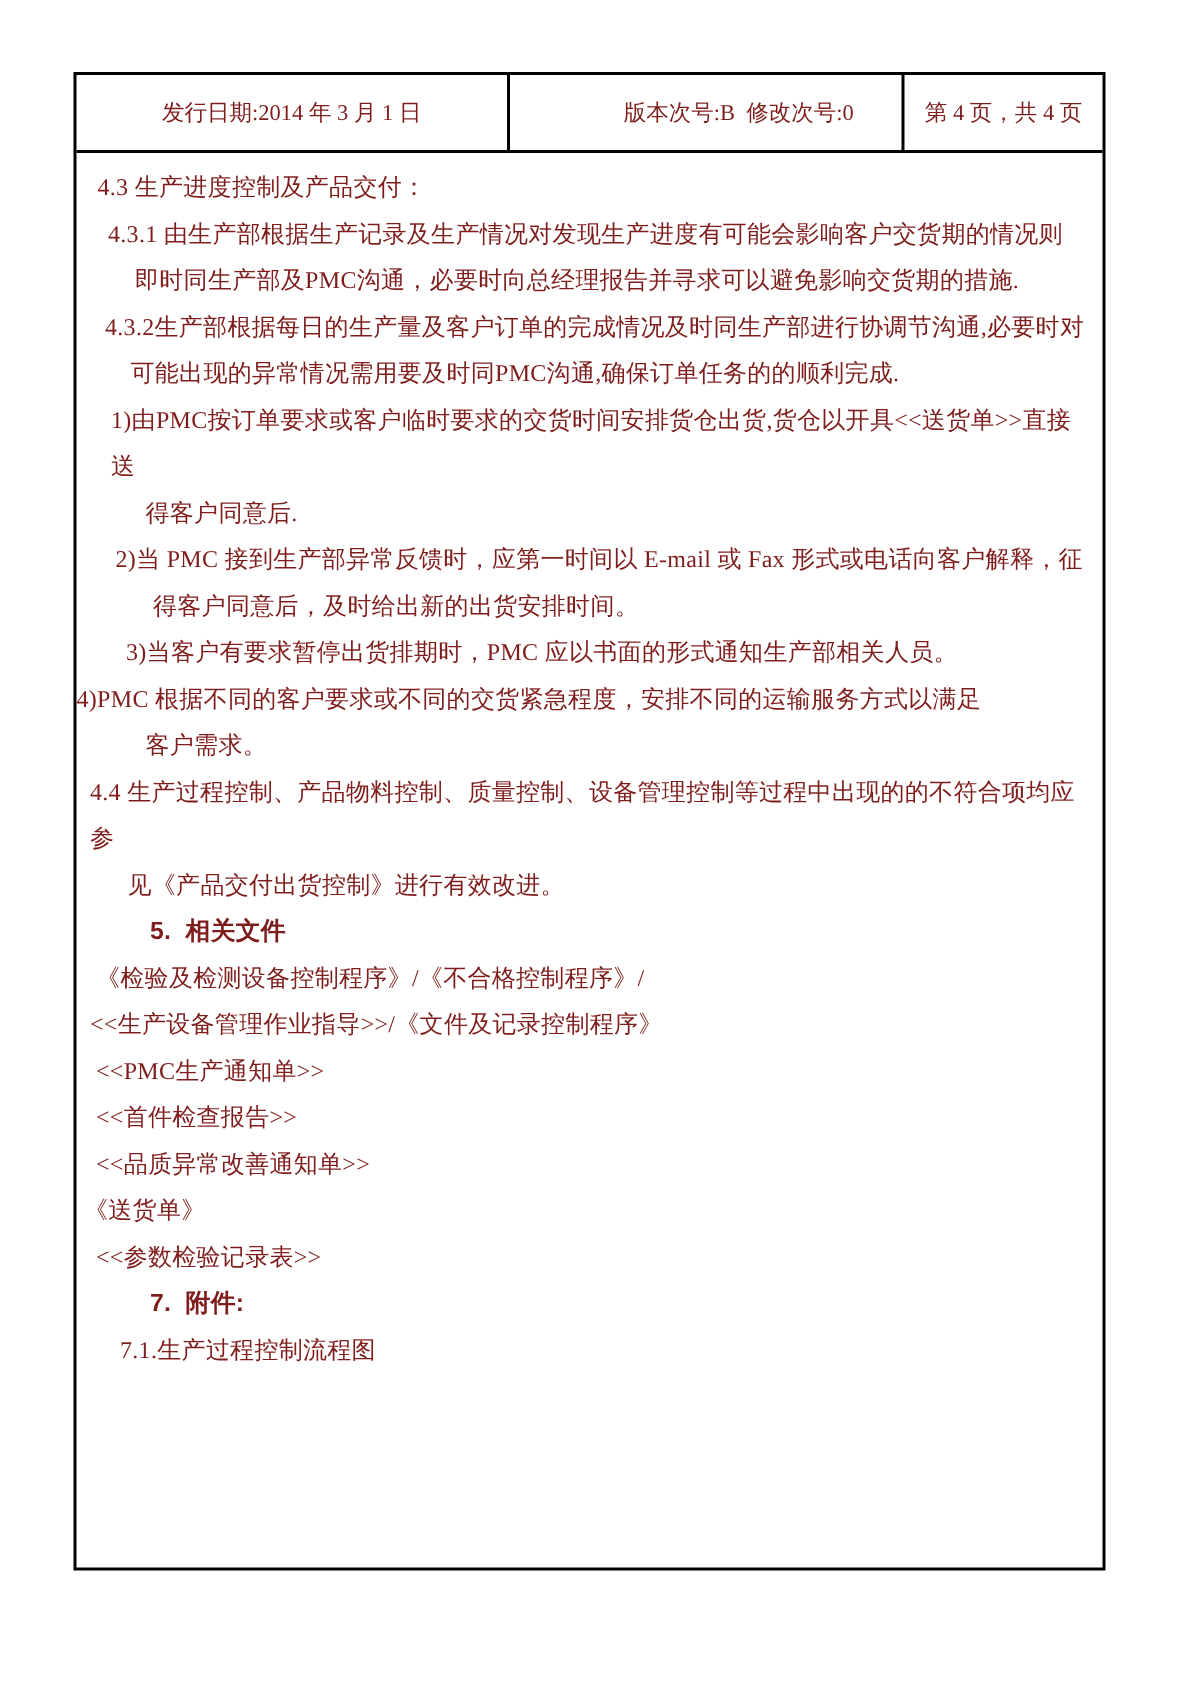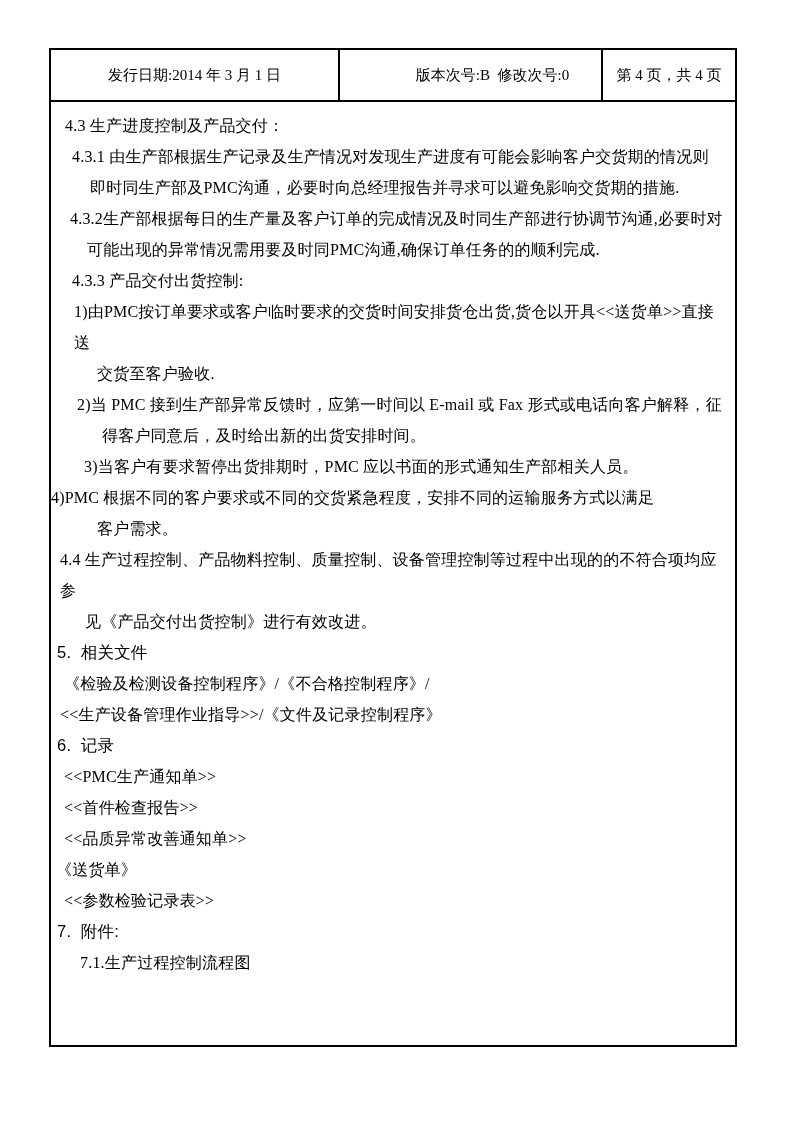--- a/index.html
+++ b/index.html
@@ -6,21 +6,21 @@
     margin: 0;
     padding: 0;
     background: #ffffff;
   }
   .page {
     position: relative;
     width: 793px;
     height: 1122px;
     background: #ffffff;
     font-family: "Liberation Serif", "DejaVu Serif", serif;
-    color: #000000;
+    color: #7f1d1d;
     overflow: hidden;
   }
   .doc-frame {
     position: absolute;
     left: 49px;
     top: 48px;
     width: 688px;
     height: 999px;
     border: 2px solid #000000;
     box-sizing: border-box;
@@ -48,57 +48,56 @@
     padding-right: 10px;
   }
   .line {
     margin: 0;
     font-size: 16px;
     line-height: 31px;
     white-space: pre-wrap;
     letter-spacing: 0.2px;
   }
   .heading {
-    font-weight: normal;
+    font-weight: bold;
     font-size: 16.5px;
     font-family: "Liberation Sans", "DejaVu Sans", sans-serif;
+    margin-left: 43px;
   }
 </style>
 </head>
 <body>
 
 <div class="page">
   <div class="doc-frame">
 
     <div class="header-row">
       <div class="hcell hc1">发行日期:2014 年 3 月 1 日</div>
       <div class="hcell hc2">版本次号:B  修改次号:0</div>
       <div class="hcell hc3">第 4 页，共 4 页</div>
     </div>
 
     <div class="doc-body">
       <p class="line" style="padding-left:14px">4.3 生产进度控制及产品交付：</p>
       <p class="line" style="padding-left:21px">4.3.1 由生产部根据生产记录及生产情况对发现生产进度有可能会影响客户交货期的情况则</p>
       <p class="line" style="padding-left:39px">即时同生产部及PMC沟通，必要时向总经理报告并寻求可以避免影响交货期的措施.</p>
       <p class="line" style="padding-left:19px">4.3.2生产部根据每日的生产量及客户订单的完成情况及时同生产部进行协调节沟通,必要时对</p>
       <p class="line" style="padding-left:36px">可能出现的异常情况需用要及时同PMC沟通,确保订单任务的的顺利完成.</p>
-      <p class="line" style="padding-left:21px">4.3.3 产品交付出货控制:</p>
       <p class="line" style="padding-left:23px">1)由PMC按订单要求或客户临时要求的交货时间安排货仓出货,货仓以开具&lt;&lt;送货单&gt;&gt;直接送</p>
-      <p class="line" style="padding-left:46px">交货至客户验收.</p>
+      <p class="line" style="padding-left:46px">得客户同意后.</p>
       <p class="line" style="padding-left:26px">2)当 PMC 接到生产部异常反馈时，应第一时间以 E-mail 或 Fax 形式或电话向客户解释，征</p>
       <p class="line" style="padding-left:51px">得客户同意后，及时给出新的出货安排时间。</p>
       <p class="line" style="padding-left:33px">3)当客户有要求暂停出货排期时，PMC 应以书面的形式通知生产部相关人员。</p>
       <p class="line" style="">4)PMC 根据不同的客户要求或不同的交货紧急程度，安排不同的运输服务方式以满足</p>
       <p class="line" style="padding-left:46px">客户需求。</p>
       <p class="line" style="padding-left:9px">4.4 生产过程控制、产品物料控制、质量控制、设备管理控制等过程中出现的的不符合项均应参</p>
       <p class="line" style="padding-left:34px">见《产品交付出货控制》进行有效改进。</p>
       <p class="line heading" style="padding-left:6px">5.  相关文件</p>
       <p class="line" style="padding-left:13px">《检验及检测设备控制程序》/《不合格控制程序》/</p>
       <p class="line" style="padding-left:9px">&lt;&lt;生产设备管理作业指导&gt;&gt;/《文件及记录控制程序》</p>
-      <p class="line heading" style="padding-left:6px">6.  记录</p>
       <p class="line" style="padding-left:13px">&lt;&lt;PMC生产通知单&gt;&gt;</p>
       <p class="line" style="padding-left:13px">&lt;&lt;首件检查报告&gt;&gt;</p>
       <p class="line" style="padding-left:13px">&lt;&lt;品质异常改善通知单&gt;&gt;</p>
       <p class="line" style="padding-left:5px">《送货单》</p>
       <p class="line" style="padding-left:13px">&lt;&lt;参数检验记录表&gt;&gt;</p>
       <p class="line heading" style="padding-left:6px">7.  附件:</p>
       <p class="line" style="padding-left:29px">7.1.生产过程控制流程图</p>
     </div>
 
   </div>

